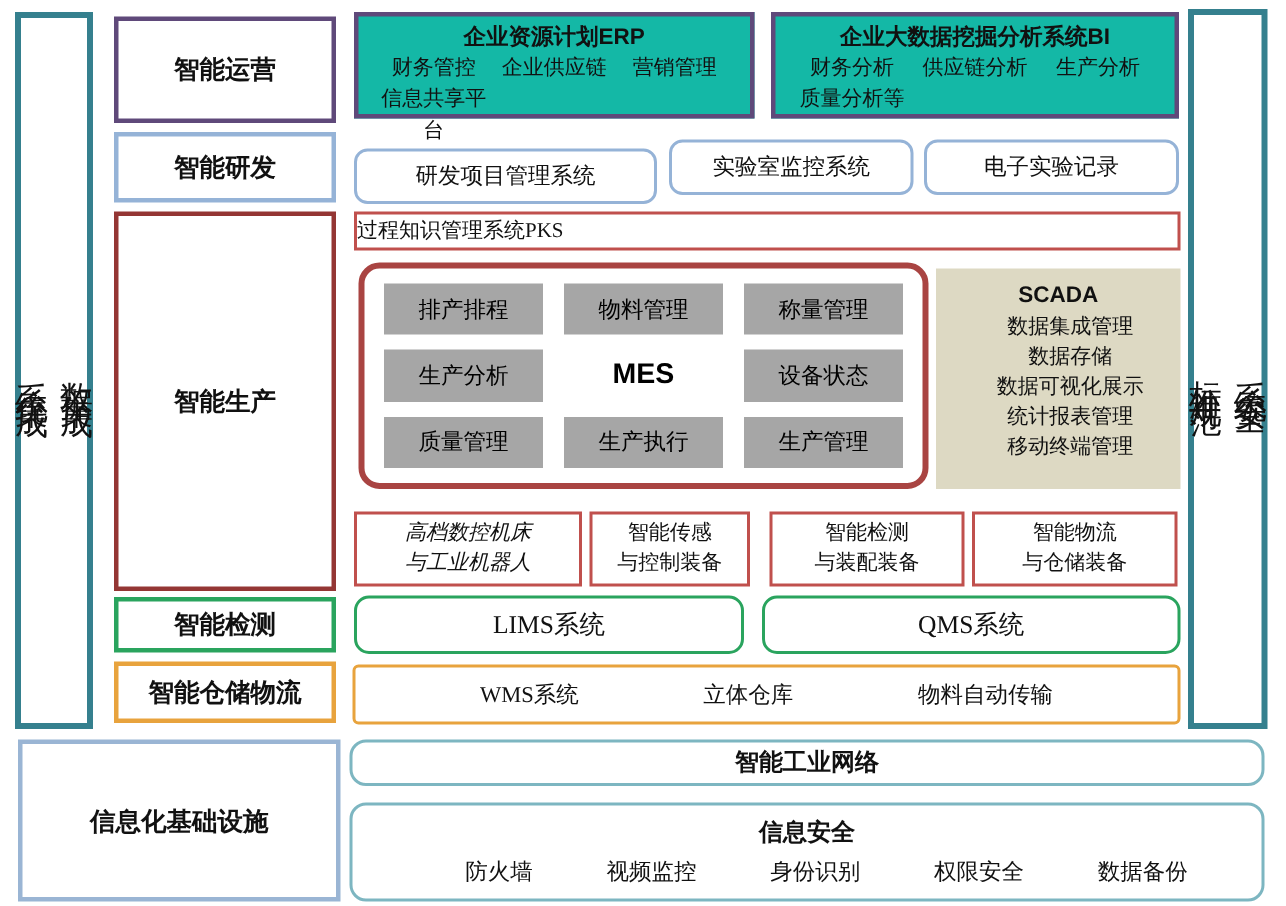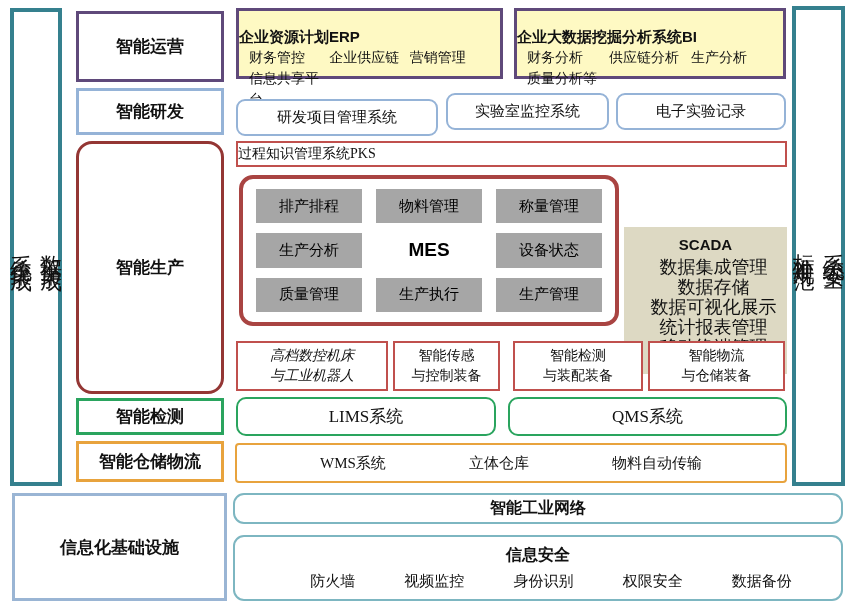--- a/index.html
+++ b/index.html
@@ -24,21 +24,21 @@
     font-family:"Liberation Sans","DejaVu Sans",sans-serif;font-weight:bold;font-size:17px;
     background:#fff;
   }
   .b-purple{border:3px solid var(--purple);}
   .b-lblue{border:3px solid var(--lblue);}
   .b-dred{border:3px solid var(--dred);}
   .b-green{border:3px solid var(--green);}
   .b-orange{border:3px solid var(--orange);}
   .b-infra{border:3px solid var(--infrablue);}
   
-  .groupbox{padding-top:16px;text-align:left;background:#fef9c3;}
+  .groupbox{padding-top:4px;text-align:center;background:#14b8a6;}
   .groupbox .gtitle{
     font-family:"Liberation Sans","DejaVu Sans",sans-serif;font-weight:bold;font-size:15px;line-height:20px;
   }
   .gitems{display:grid;grid-template-columns:1fr 1fr 1fr;font-size:14px;line-height:21px;padding:0 10px;}
   
   .pill{
     border:2px solid var(--lblue);border-radius:9px;background:#fff;
     display:flex;align-items:center;justify-content:center;font-size:15px;
   }
   .pill-green{border:2px solid var(--green);border-radius:10px;font-size:17px;}
@@ -59,21 +59,21 @@
   }
   .mcenter{
     background:transparent;font-family:"Liberation Sans","DejaVu Sans",sans-serif;
     font-weight:bold;font-size:19px;
   }
   
   .scada{background:var(--tan);text-align:center;padding-top:9px;}
   .scada .stitle{
     font-family:"Liberation Sans","DejaVu Sans",sans-serif;font-weight:bold;font-size:15px;margin-bottom:4px;
   }
-  .scada .sitem{font-size:18px;line-height:20px;padding-left:16px;}
+  .scada .sitem{font-size:14px;line-height:20px;padding-left:16px;}
   
   .equip{
     border:2px solid var(--salmon);display:flex;flex-direction:column;
     align-items:center;justify-content:center;font-size:14px;line-height:20px;background:#fff;text-align:center;
   }
   
   .wmsrow{
     border:2px solid var(--orange);border-radius:4px;background:#fff;
     display:flex;align-items:center;justify-content:space-evenly;font-size:15px;
   }
@@ -106,21 +106,21 @@
       <span>标准规范</span>
     </div>
   </div>
 
   <div class="abs lbl b-purple" style="left:76px;top:11px;width:148px;height:71px;">
       <span>智能运营</span>
     </div>
   <div class="abs lbl b-lblue" style="left:76px;top:88px;width:148px;height:47px;">
       <span>智能研发</span>
     </div>
-  <div class="abs lbl b-dred" style="left:76px;top:141px;width:148px;height:253px;border-radius:16px;">
+  <div class="abs lbl b-dred" style="left:76px;top:141px;width:148px;height:253px;">
       <span>智能生产</span>
     </div>
   <div class="abs lbl b-green" style="left:76px;top:398px;width:148px;height:37px;">
       <span>智能检测</span>
     </div>
   <div class="abs lbl b-orange" style="left:76px;top:441px;width:148px;height:41px;">
       <span>智能仓储物流</span>
     </div>
   <div class="abs lbl b-infra" style="left:12px;top:493px;width:215px;height:108px;">
       <span>信息化基础设施</span>
@@ -165,21 +165,21 @@
     <div class="mcell">物料管理</div>
     <div class="mcell">称量管理</div>
     <div class="mcell">生产分析</div>
     <div class="mcell mcenter">MES</div>
     <div class="mcell">设备状态</div>
     <div class="mcell">质量管理</div>
     <div class="mcell">生产执行</div>
     <div class="mcell">生产管理</div>
   </div>
 
-  <div class="abs scada" style="left:624px;top:179px;width:163px;height:147px;margin-top:48px;">
+  <div class="abs scada" style="left:624px;top:179px;width:163px;height:147px;">
     <div class="stitle">SCADA</div>
     <div class="sitem">数据集成管理</div>
     <div class="sitem">数据存储</div>
     <div class="sitem">数据可视化展示</div>
     <div class="sitem">统计报表管理</div>
     <div class="sitem">移动终端管理</div>
   </div>
 
   <div class="abs equip" style="left:236px;top:341px;width:152px;height:50px;font-style:italic;">
     <span>高档数控机床</span>

